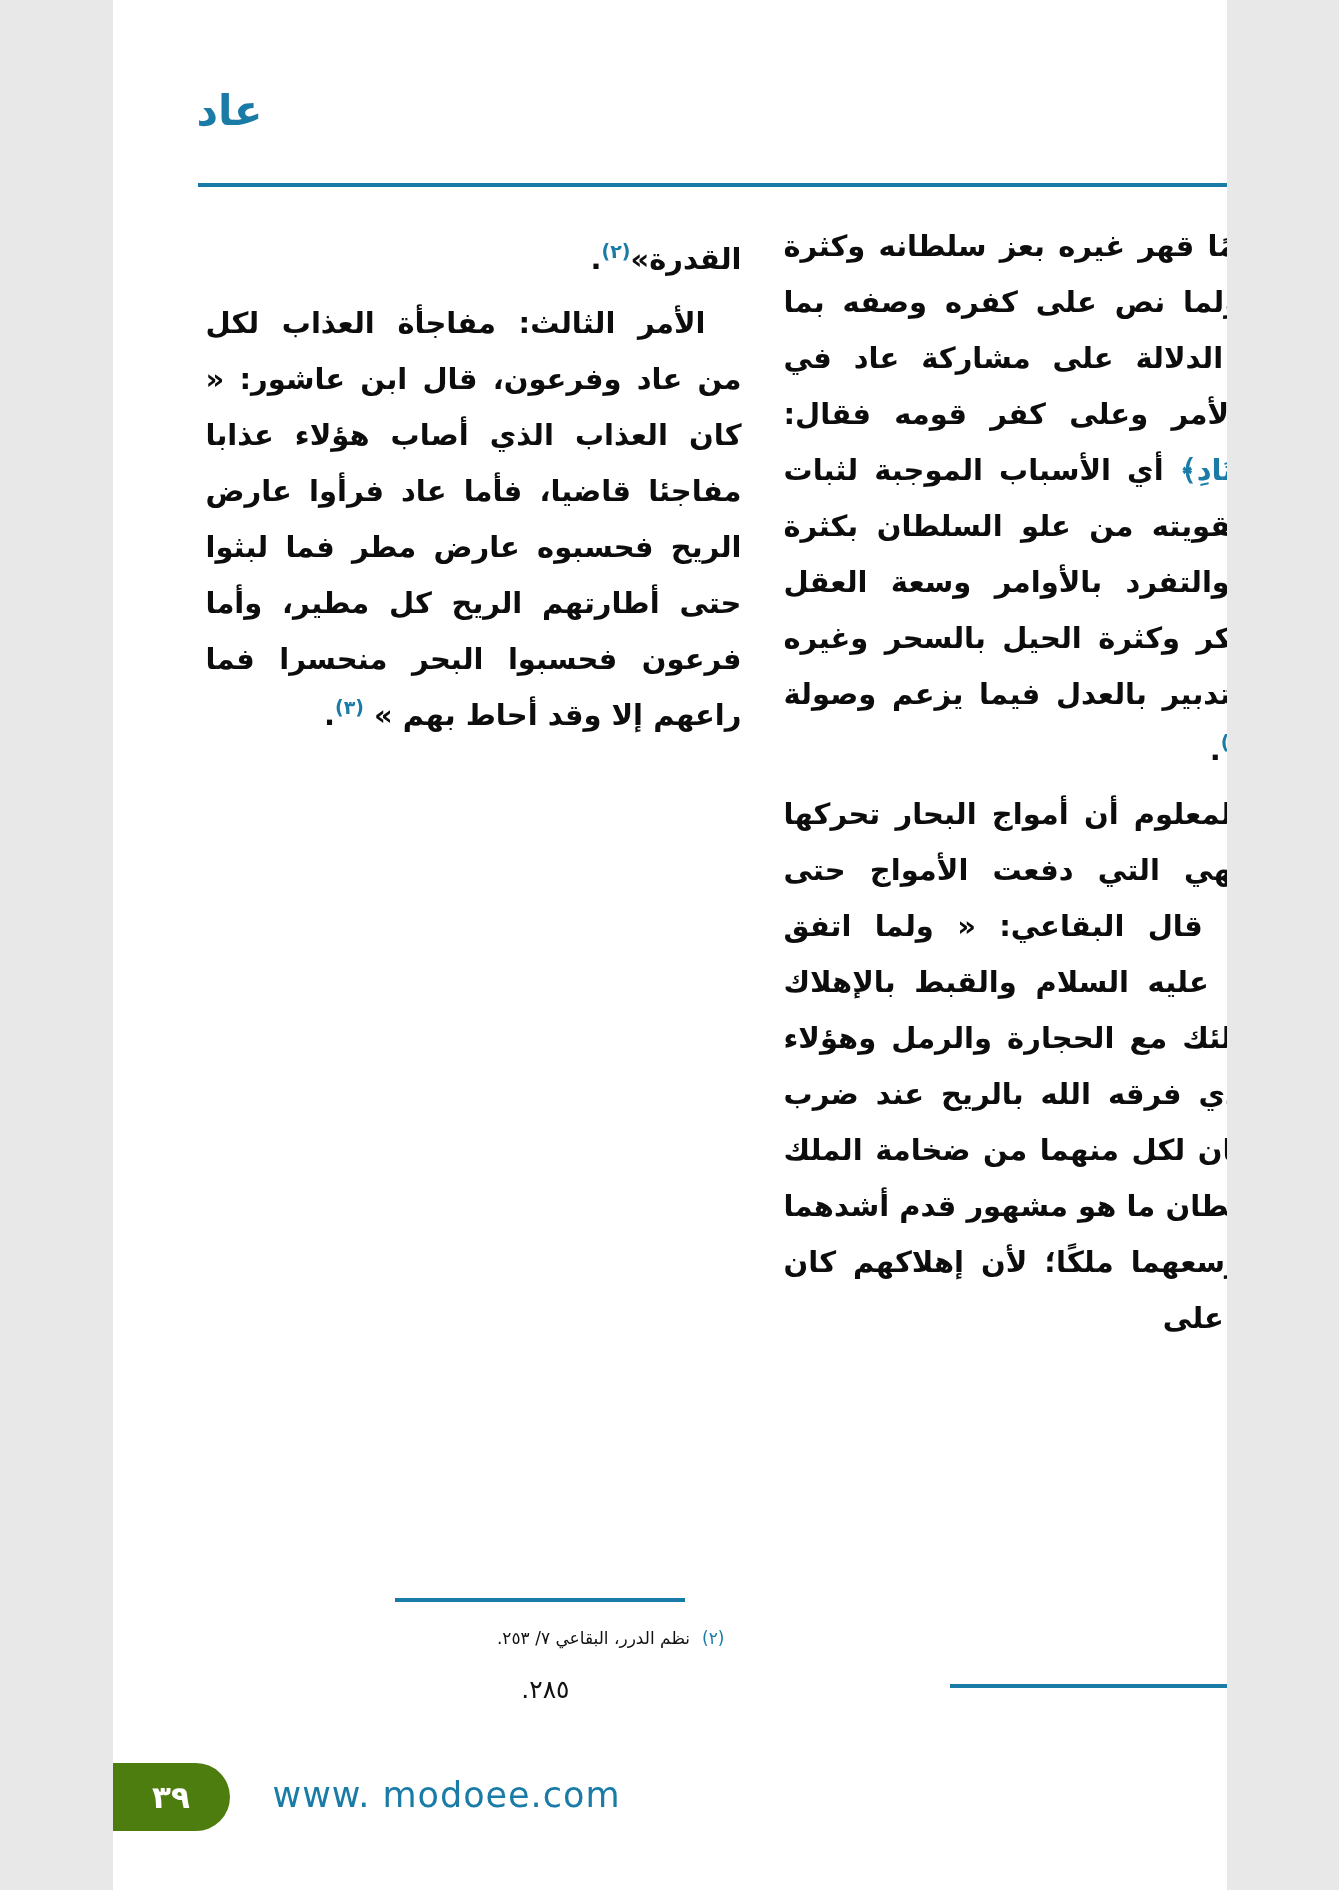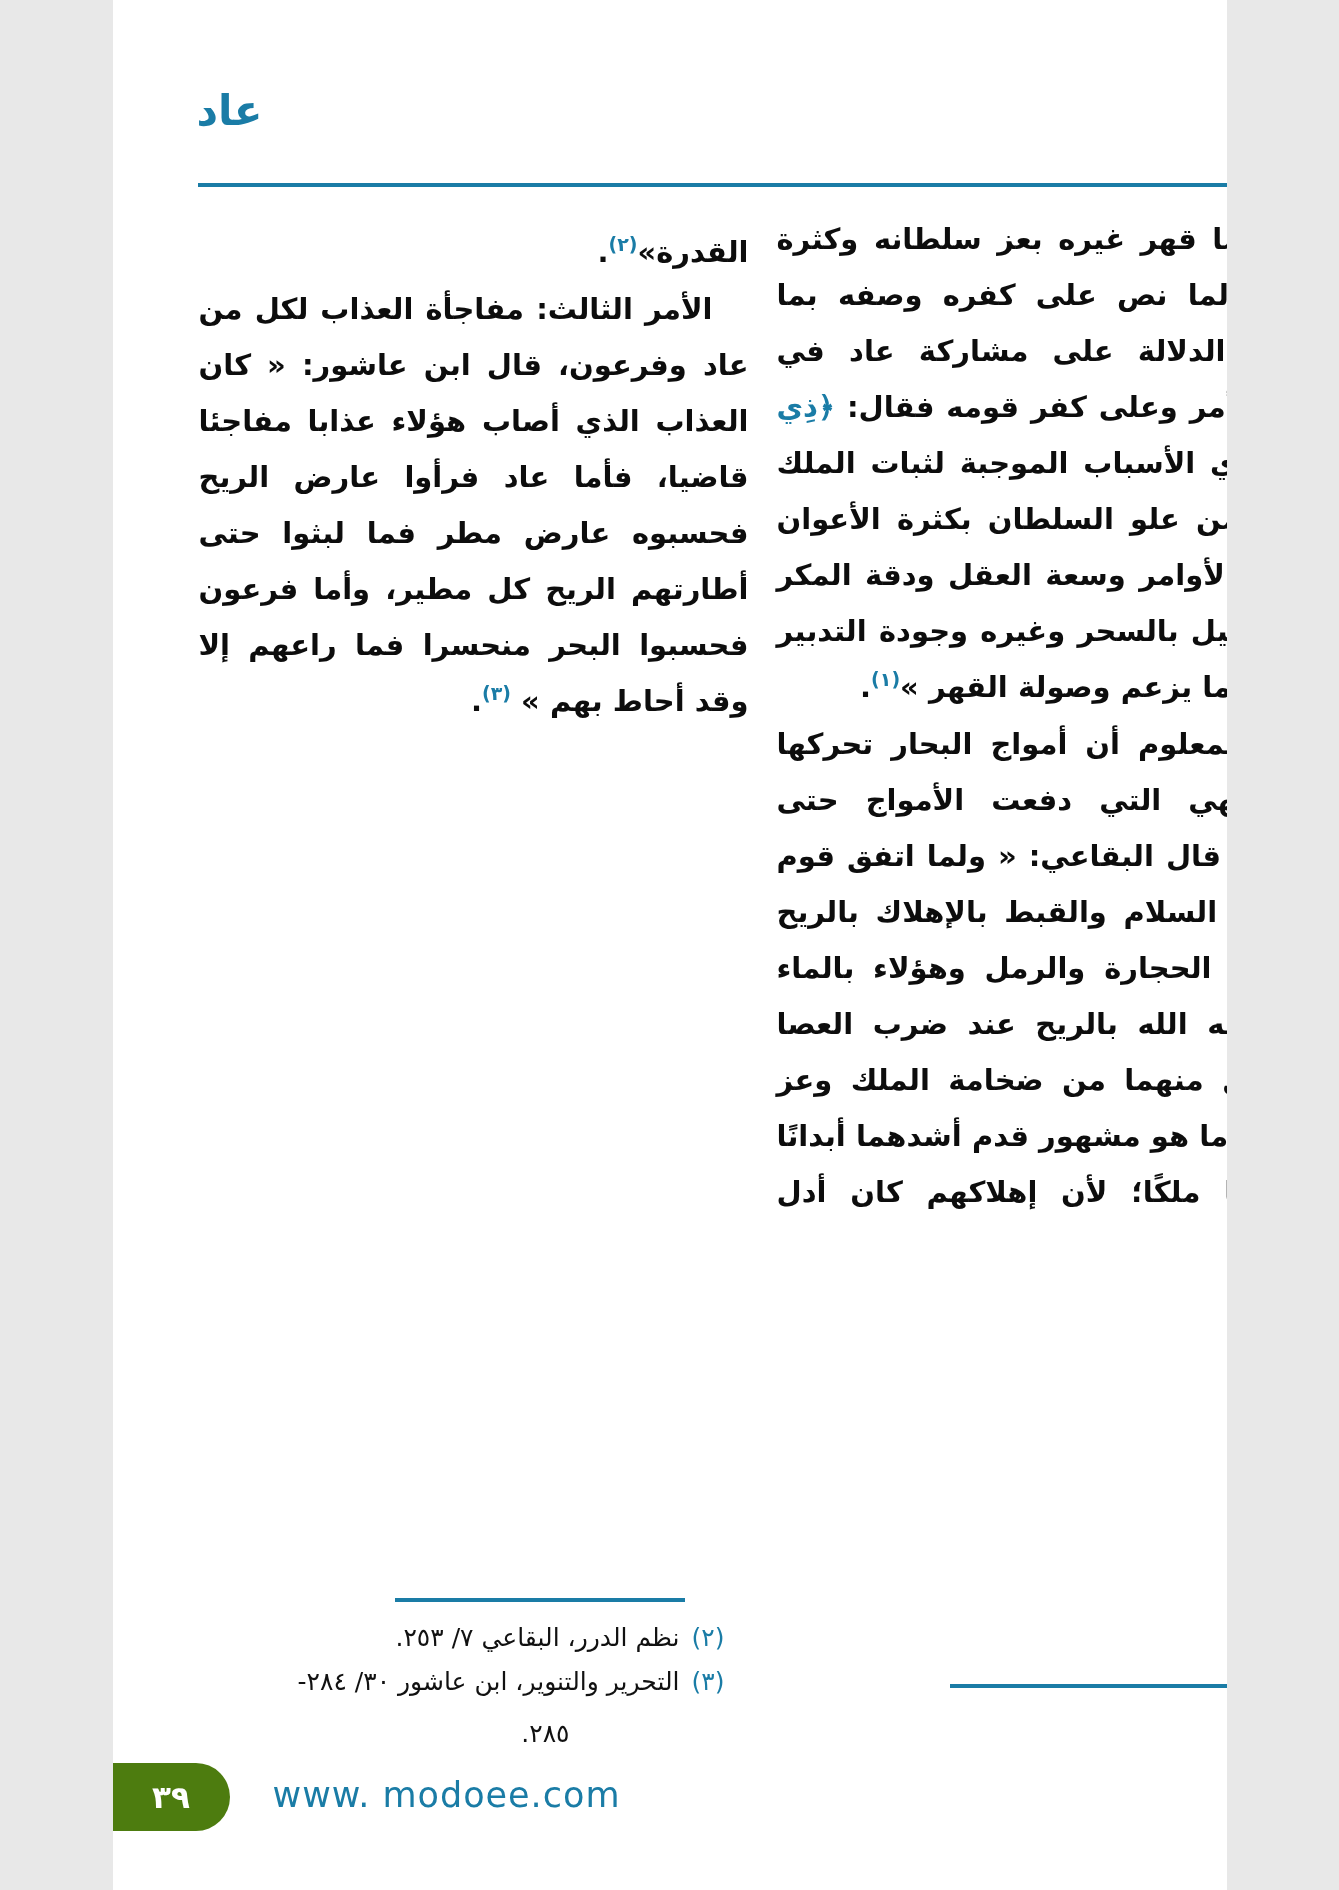--- a/index.html
+++ b/index.html
@@ -24,39 +24,39 @@
   }
   
   .col {
     position:absolute;
     font-size:29px; line-height:56px;
     font-weight:bold;
     color:#0d0d0d;
     text-align:justify;
     direction:rtl;
   }
-  .col p { margin:1px; }
+  .col p { margin:8px; }
   .col p.indent { text-indent:36px; }
   .col-right { left:663px; top:210px; width:590px; }
   .col-left  { left:85px;  top:223px; width:552px; }
   .verse { color:#1a7ca6; }
   .ref { font-size:23px; }
   sup.fn-marker {
     color:#1a7ca6; font-size:19px; line-height:0;
     vertical-align:super; font-weight:bold;
   }
   
   .fn-block { position:absolute; direction:rtl; color:#111; }
   .fn-right { left:663px; top:1684px; width:590px; }
   .fn-left  { left:85px;  top:1598px; width:552px; }
   .fn-rule { height:4px; background:#1a7ca6; }
   .fn-right .fn-rule { width:316px; margin:0 100px 12px 0; }
   .fn-left  .fn-rule { width:290px; margin:0 65px 14px 0; }
   .fn-row {
-    font-size:25px; line-height:44px;
+    font-size:17px; line-height:44px;
   }
   .fn-right .fn-row { padding-left:0; margin-right:0; padding-right:90px; }
   .fn-left  .fn-row { padding-right:25px; }
   .fn-row .marker { color:#1a7ca6; margin-left:12px; }
   .fn-cont { font-size:25px; line-height:44px; text-align:right; padding-right:180px;margin-top:8px; }
   
   .page-tab {
     position:absolute; left:0; top:1763px;
     width:117px; height:68px;
     background:#4d7c0f;
@@ -88,21 +88,20 @@
     <p class="indent"><span>الأمر الثالث:</span><span> مفاجأة العذاب لكل من عاد وفرعون، قال ابن عاشور: « كان العذاب الذي أصاب هؤلاء عذابا مفاجئا قاضيا، فأما عاد فرأوا عارض الريح فحسبوه عارض مطر فما لبثوا حتى أطارتهم الريح كل مطير، وأما فرعون فحسبوا البحر منحسرا فما راعهم إلا وقد أحاط بهم » </span><sup class="fn-marker">(٣)</sup><span>.</span></p>
   </div>
 
   <div class="fn-block fn-right">
     <div class="fn-rule"></div>
   </div>
 
   <div class="fn-block fn-left">
     <div class="fn-rule"></div>
     <div class="fn-row"><span class="marker">(٢)</span><span>نظم الدرر، البقاعي ٧/ ٢٥٣.</span></div>
-    <div class="fn-row"><span class="marker">(٣)</span><span>التحرير والتنوير، ابن عاشور ٣٠/ ٢٨٤-</span></div>
     <div class="fn-cont">٢٨٥.</div>
   </div>
 
   <div class="page-tab">
       <span>٣٩</span>
     </div>
   <div class="site-url">www. modoee.com</div>
 
 </div>
 

